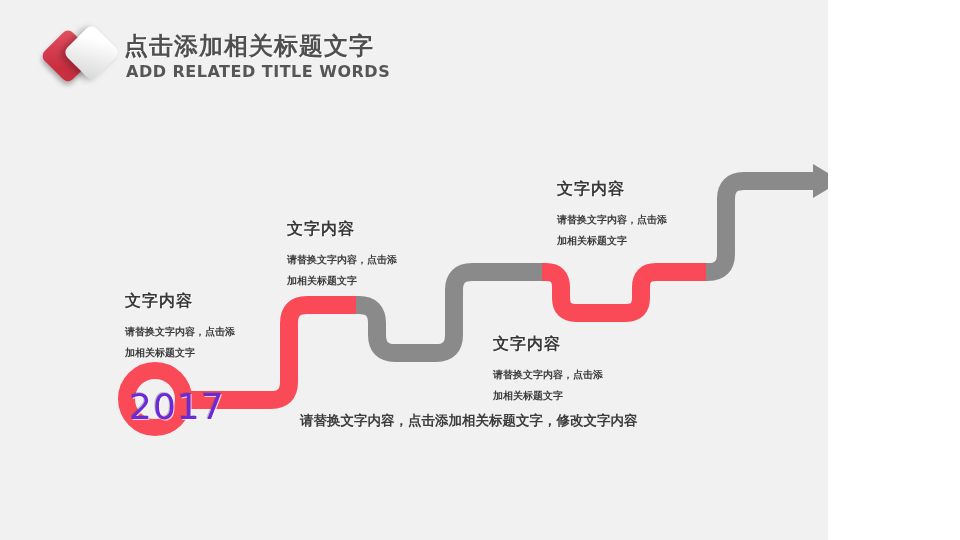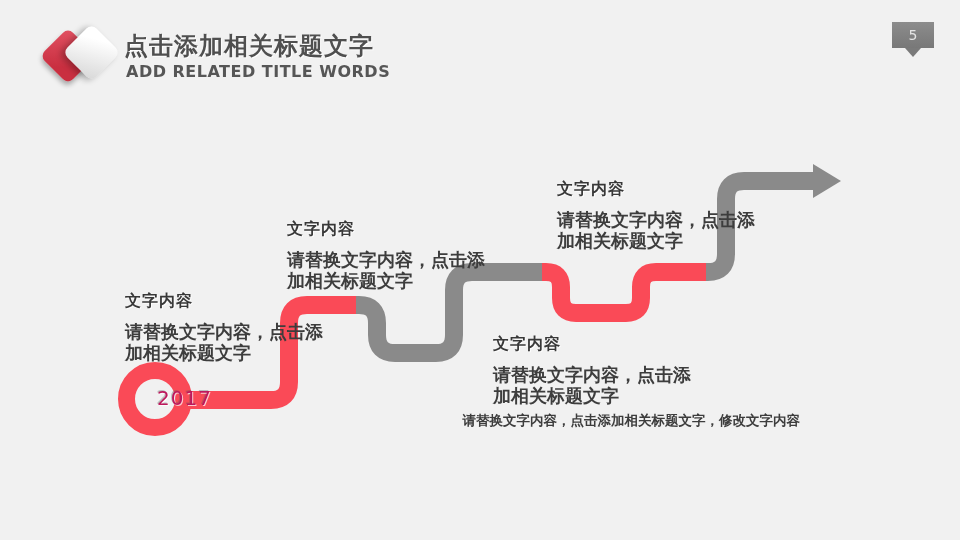--- a/index.html
+++ b/index.html
@@ -1,17 +1,17 @@
 <!DOCTYPE html>
 <html><head>
 <meta charset="utf-8">
 <style>
   html,body{margin:0;padding:0;}
   body{width:960px;height:540px;font-family:"DejaVu Sans","Liberation Sans",sans-serif;}
-  .slide{position:relative;width:960px;height:540px;background:#f1f1f1;overflow:hidden;}
+  .slide{position:relative;width:828px;height:540px;background:#f1f1f1;overflow:hidden;}
 
   
   .diamond{position:absolute;transform:rotate(45deg);border-radius:7px;}
   .diamond.red{left:48px;top:36px;width:40px;height:40px;
     background:linear-gradient(135deg,#e25263 0%,#c92f40 70%);
     box-shadow:2px 3px 5px rgba(0,0,0,.3);}
   .diamond.white{left:71px;top:32px;width:41px;height:41px;
     background:linear-gradient(150deg,#ffffff 25%,#dadada 95%);
     box-shadow:-2px 4px 6px rgba(0,0,0,.28);}
 
@@ -24,35 +24,35 @@
   .badge{position:absolute;left:892px;top:22px;width:42px;height:26px;
     background:linear-gradient(180deg,#8c8c8c,#787878);display:flex;align-items:center;justify-content:center;
     font-size:14px;color:#e3e3e3;}
   .badge-tri{position:absolute;left:905px;top:48px;width:0;height:0;
     border-left:8px solid transparent;border-right:8px solid transparent;border-top:9px solid #7a7a7a;}
 
   
   .pathlayer{position:absolute;left:0;top:0;width:960px;height:540px;}
 
   
-  .year{position:absolute;left:129px;top:386px;font-size:20px;color:#be185d;
-    letter-spacing:1px;text-shadow:1px 1px 0 rgba(255,255,255,.7),-1px -1px 0 rgba(90,90,90,.35);margin-left:28px;}
+  .year{position:absolute;left:129px;top:386px;font-size:36px;color:#6d28d9;
+    letter-spacing:1px;text-shadow:1px 1px 0 rgba(255,255,255,.7),-1px -1px 0 rgba(90,90,90,.35);}
 
   
   .tblock{position:absolute;width:190px;}
   .tblock h3{margin:0 0 9px 0;font-size:16px;font-weight:bold;color:#383838;
     letter-spacing:1px;text-shadow:1px 1px 0 rgba(255,255,255,.8);}
-  .tblock .bl{margin:0;font-size:18px;font-weight:bold;color:#3d3d3d;
+  .tblock .bl{margin:0;font-size:10px;font-weight:bold;color:#3d3d3d;
     line-height:21px;white-space:nowrap;}
   .b1{left:125px;top:291px;}
   .b2{left:287px;top:219px;}
   .b3{left:493px;top:334px;}
   .b4{left:557px;top:179px;}
 
-  .caption{position:absolute;left:300px;top:412px;width:500px;text-align:right;
+  .caption{position:absolute;left:300px;top:412px;width:500px;text-align:left;
     font-size:13.5px;font-weight:bold;color:#3d3d3d;white-space:nowrap;}
 </style>
 </head>
 <body>
 
 <div class="slide">
 
   <div class="diamond red"></div>
   <div class="diamond white"></div>
 

